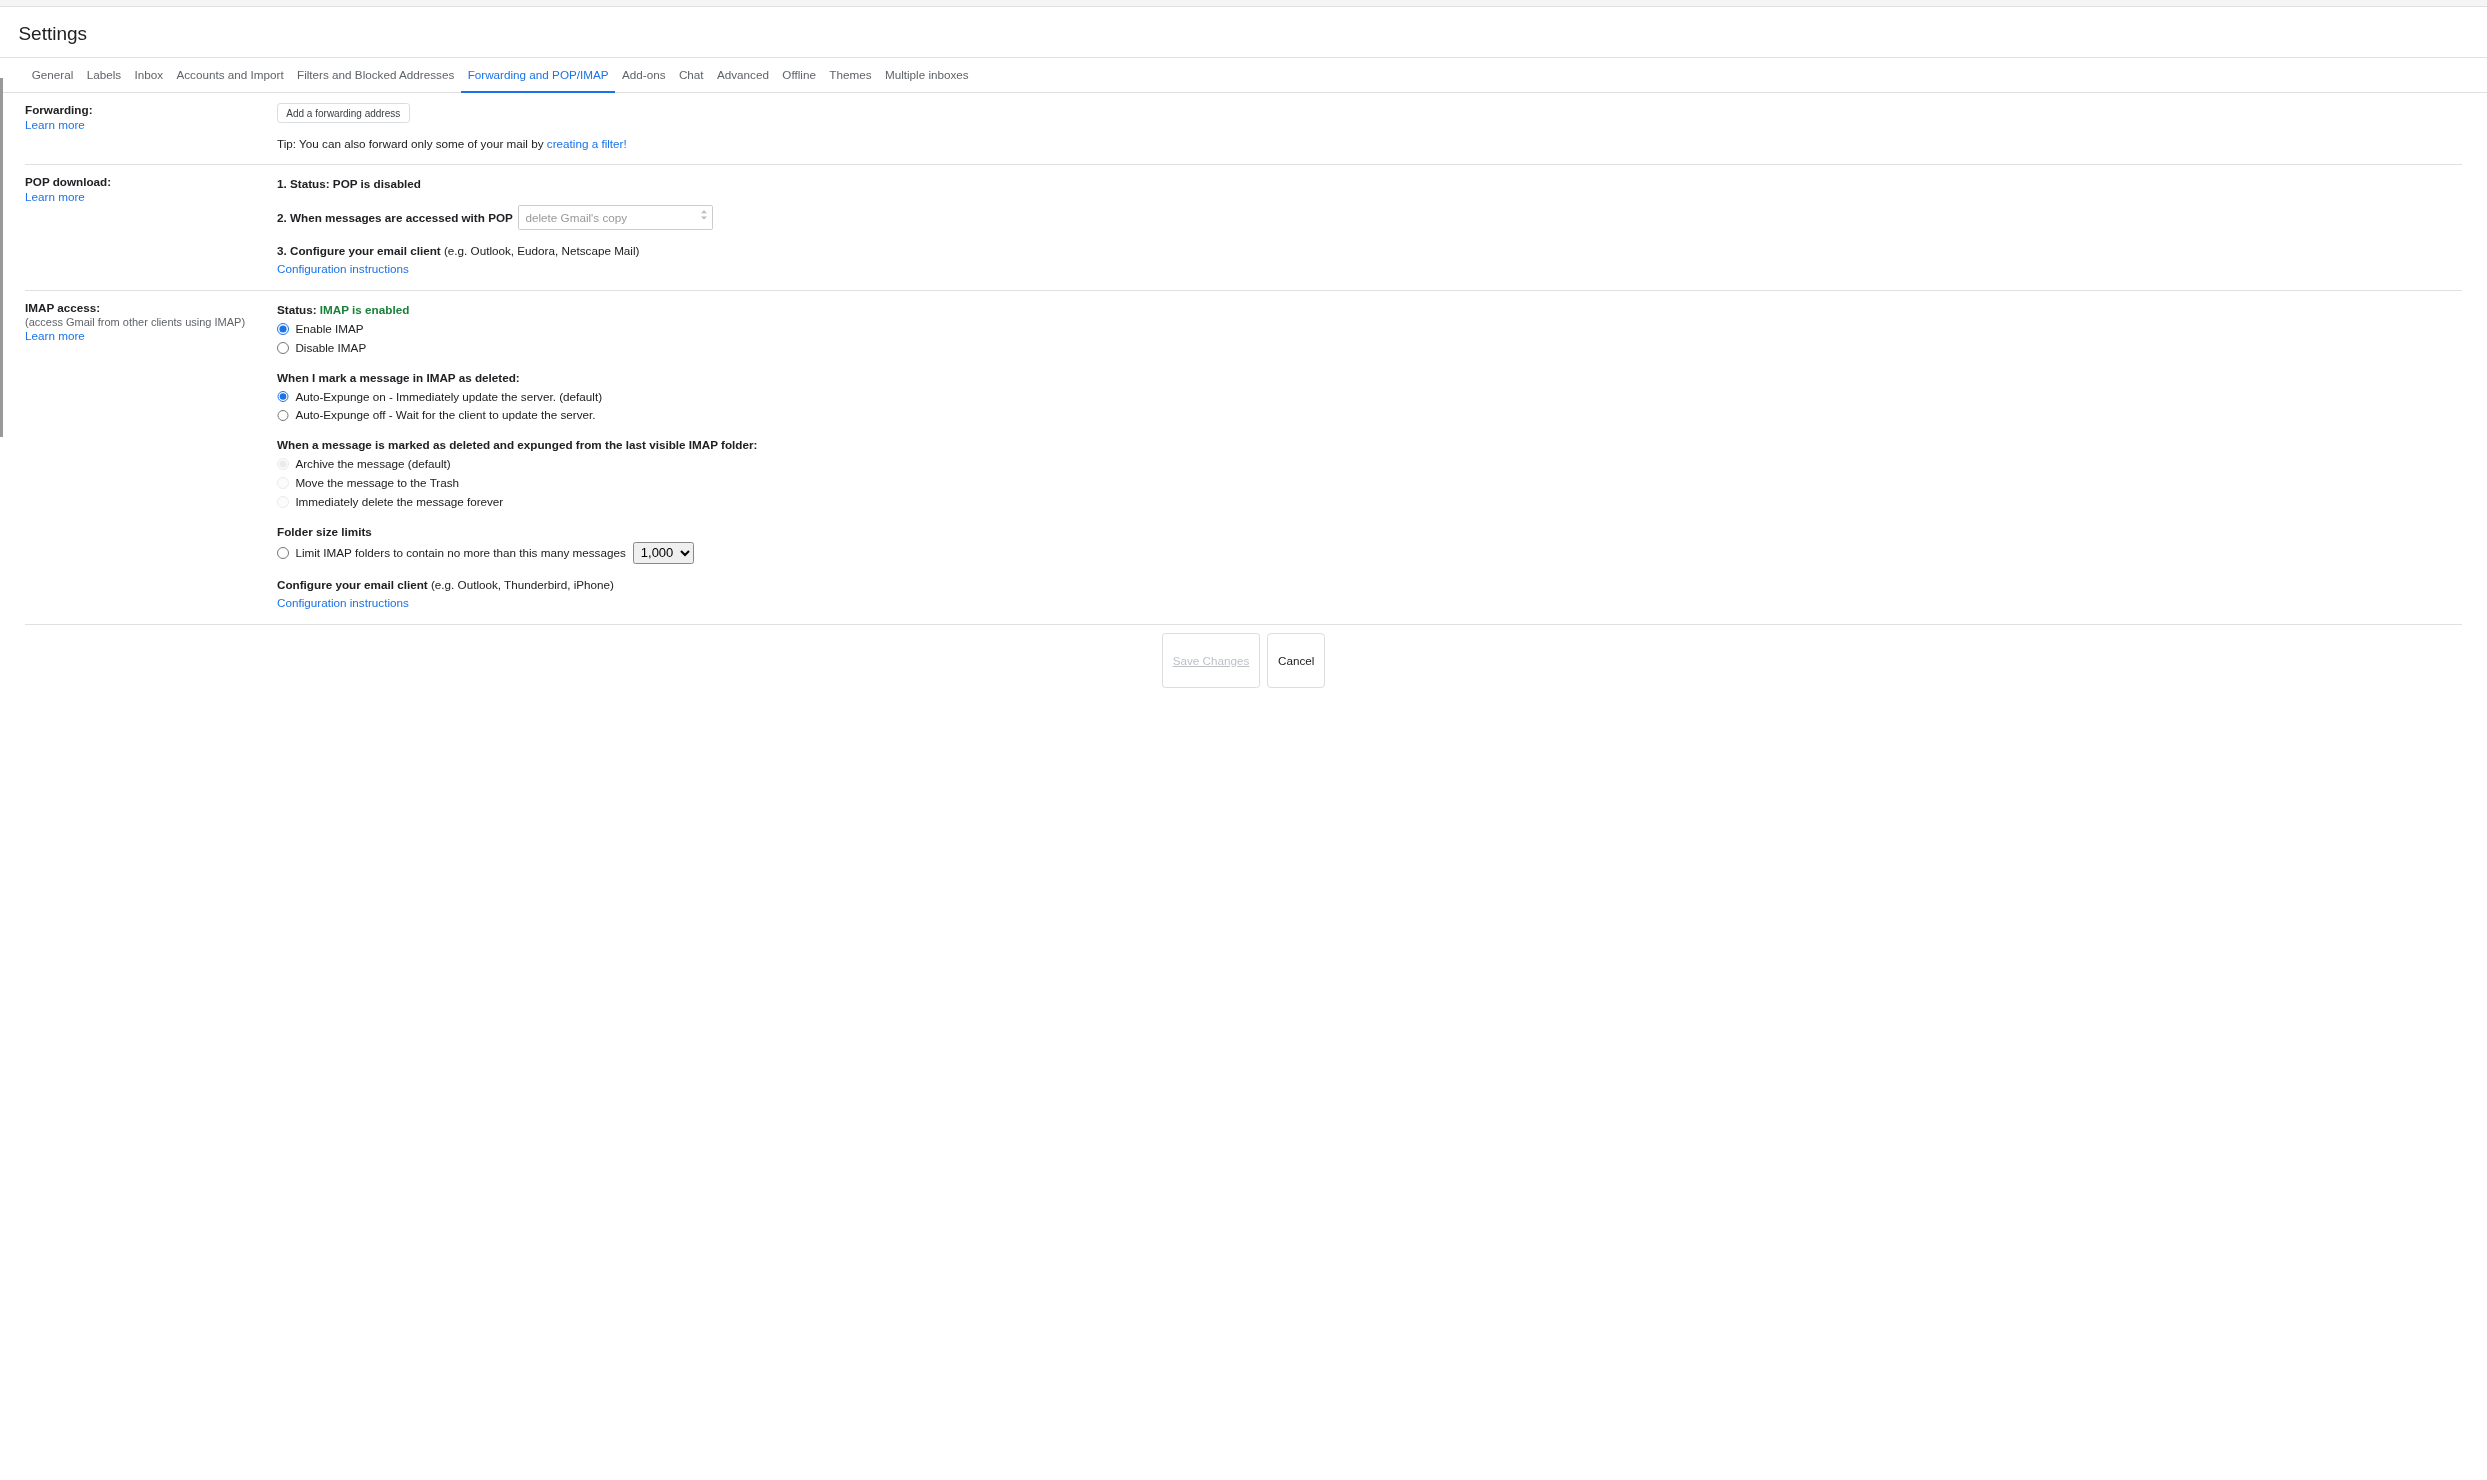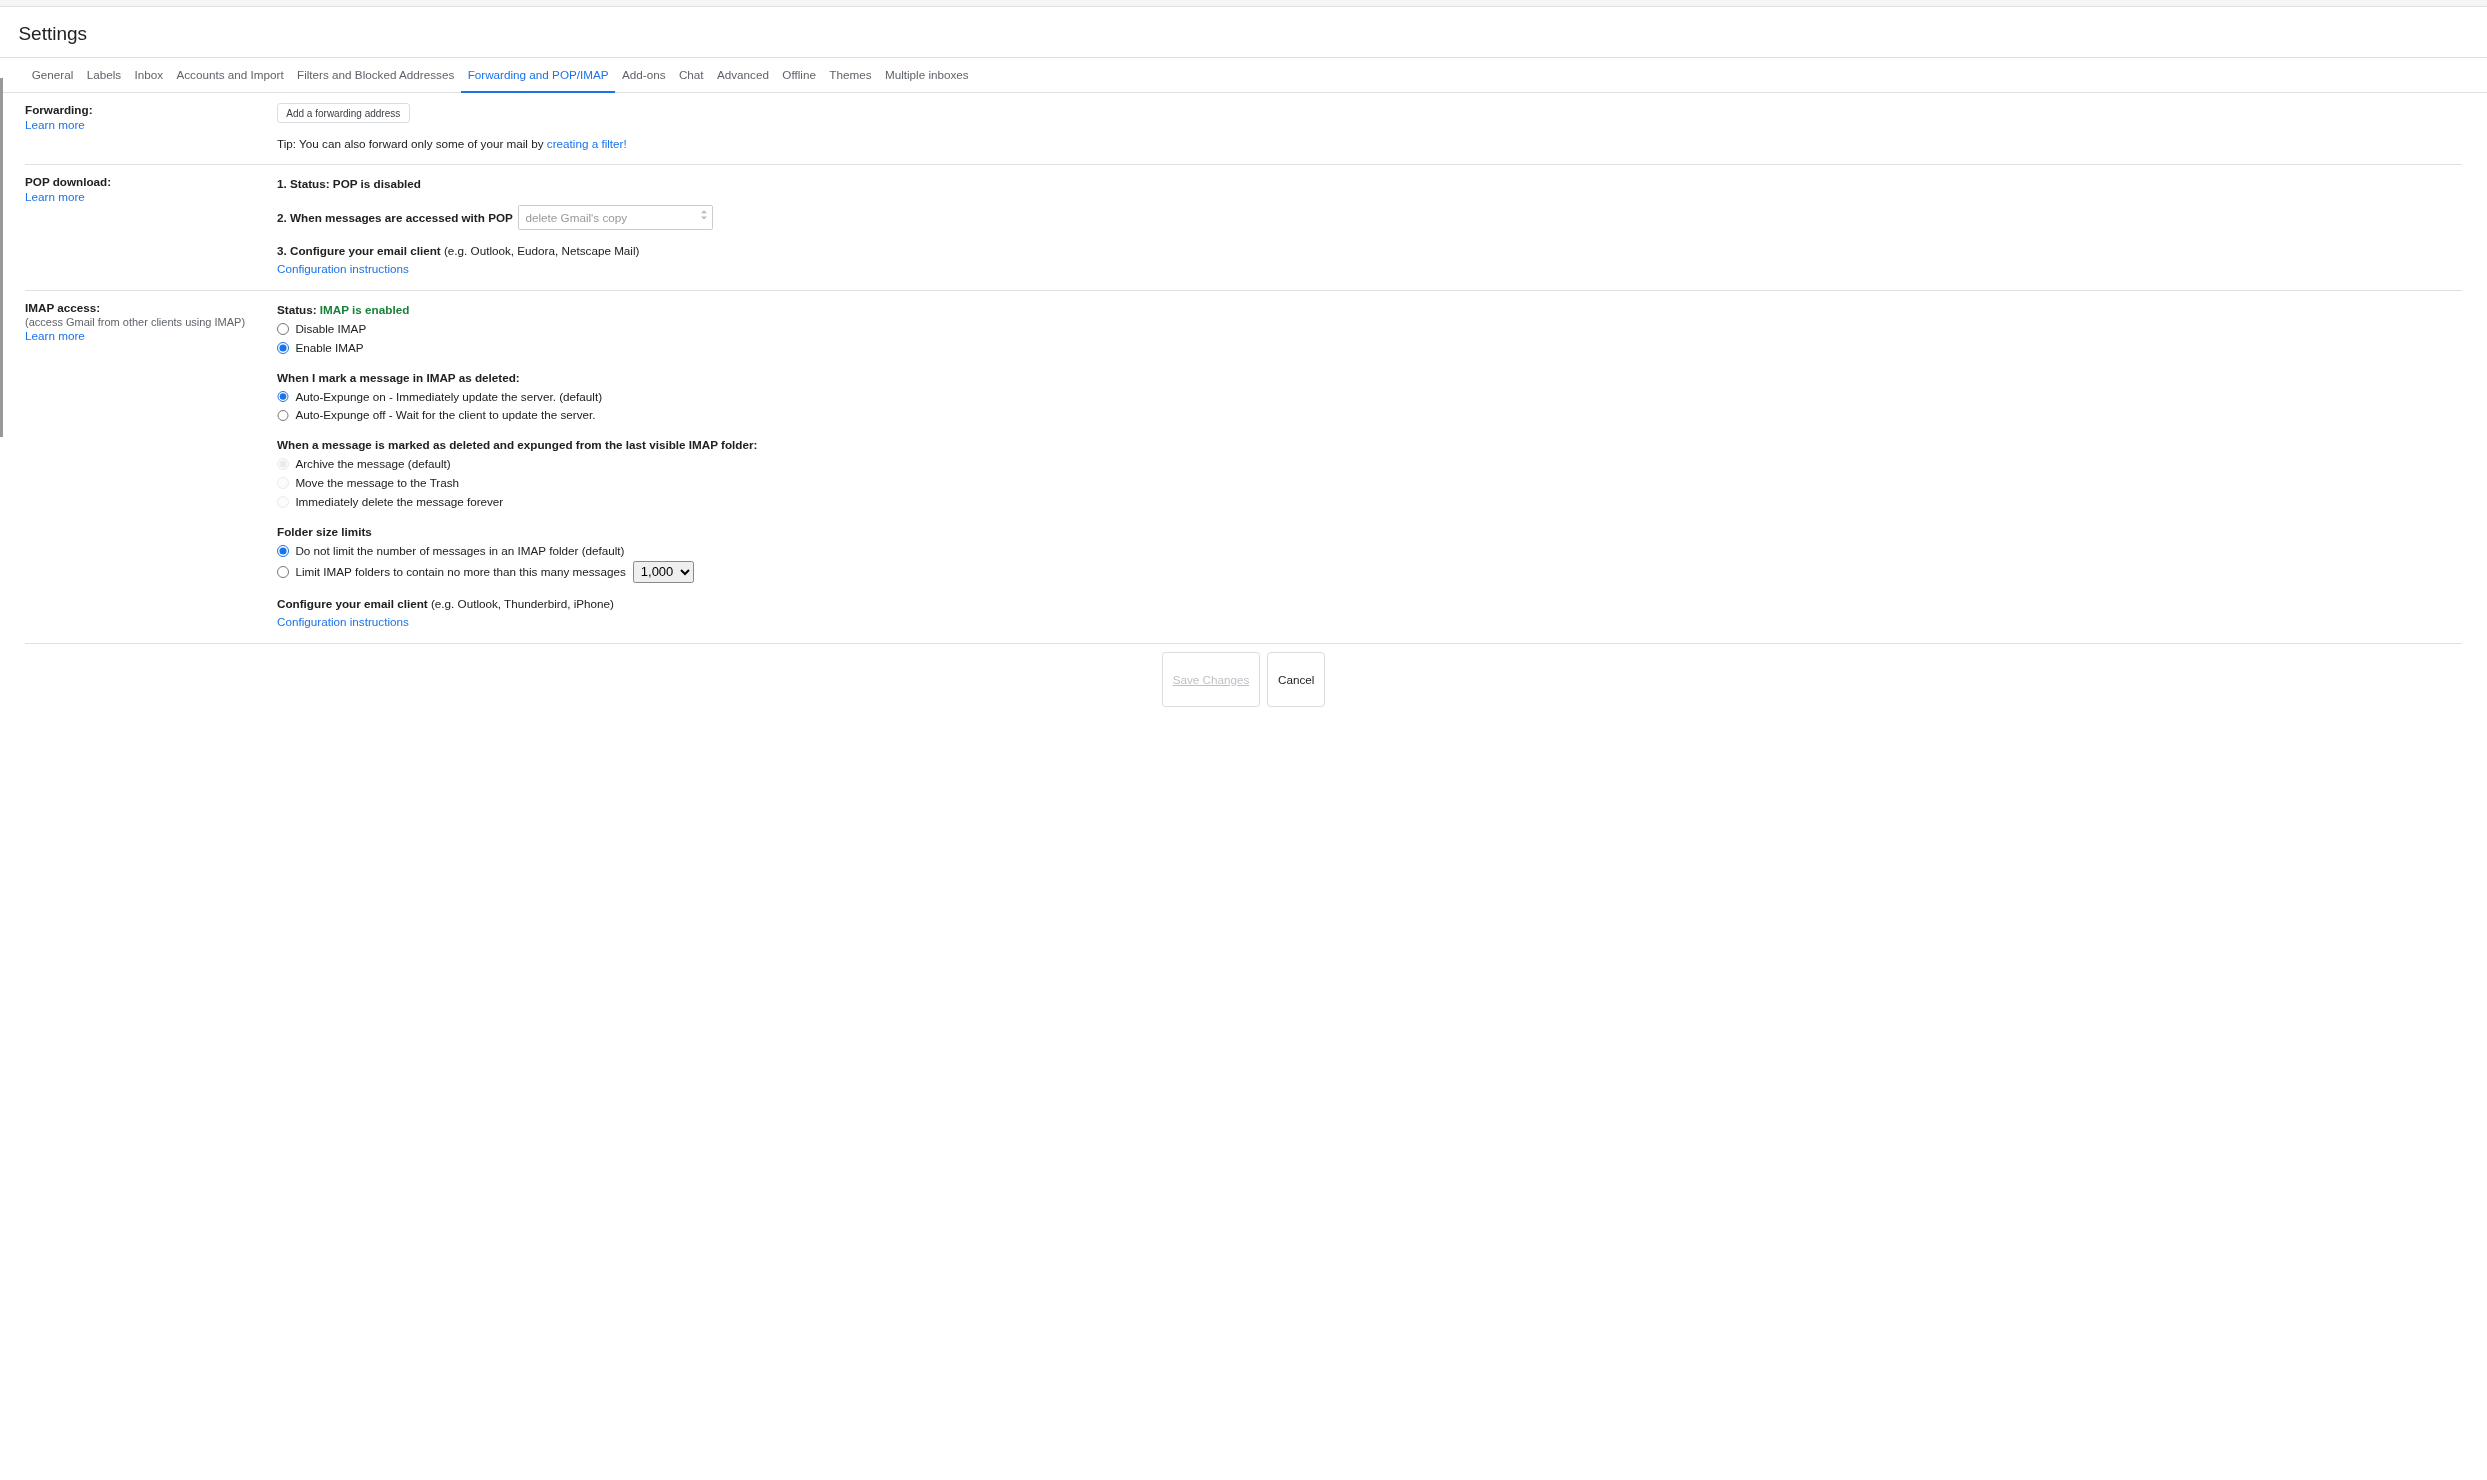--- a/index.html
+++ b/index.html
@@ -249,26 +249,26 @@
       <div class="title">IMAP access:</div>
       <div class="subtitle">(access Gmail from other clients using IMAP)</div>
       <div class="learn-more">Learn more</div>
     </div>
     <div class="section-body">
       <div class="group">
         <div>
           <span class="bold">Status: </span><span class="green-bold">IMAP is enabled</span>
         </div>
         <div class="radio-row">
+          <input type="radio" name="imap-enable" checked="" style="">
+          <span>Enable IMAP</span>
+        </div>
+        <div class="radio-row">
           <input type="radio" name="imap-enable" style="">
           <span>Disable IMAP</span>
-        </div>
-        <div class="radio-row">
-          <input type="radio" name="imap-enable" checked="" style="">
-          <span>Enable IMAP</span>
         </div>
       </div>
 
       <div class="group">
         <div class="bold">When I mark a message in IMAP as deleted:</div>
         <div class="radio-row">
           <input type="radio" name="imap-expunge" checked="" style="">
           <span>Auto-Expunge on - Immediately update the server. (default)</span>
         </div>
         <div class="radio-row">
@@ -288,24 +288,20 @@
           <span>Move the message to the Trash</span>
         </div>
         <div class="radio-row disabled">
           <input type="radio" name="imap-expunged-action" disabled="" style="">
           <span>Immediately delete the message forever</span>
         </div>
       </div>
 
       <div class="group">
         <div class="bold">Folder size limits</div>
-        <div class="radio-row">
-          <input type="radio" name="imap-folder" checked="" style="">
-          <span>Do not limit the number of messages in an IMAP folder (default)</span>
-        </div>
         <div class="radio-row">
           <input type="radio" name="imap-folder" style="">
           <span>Limit IMAP folders to contain no more than this many messages</span>
           <select class="folder-limit">
             <option>1,000</option>
           </select>
         </div>
       </div>
 
       <div class="group">

